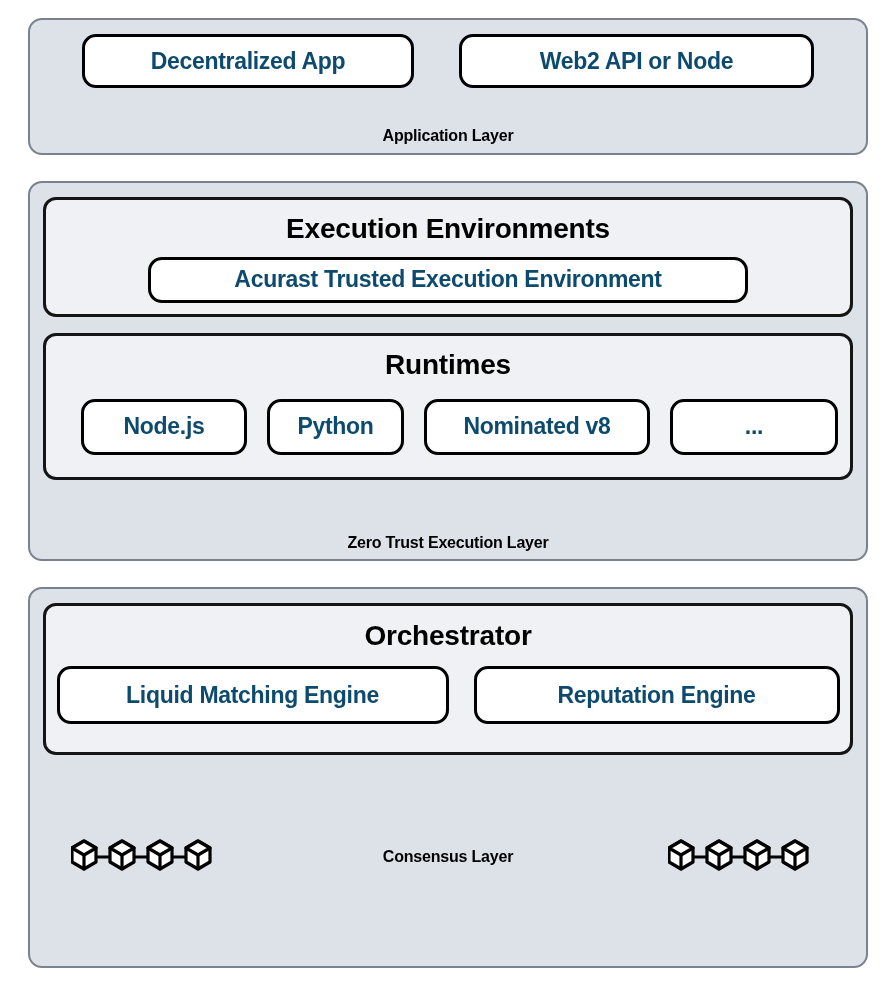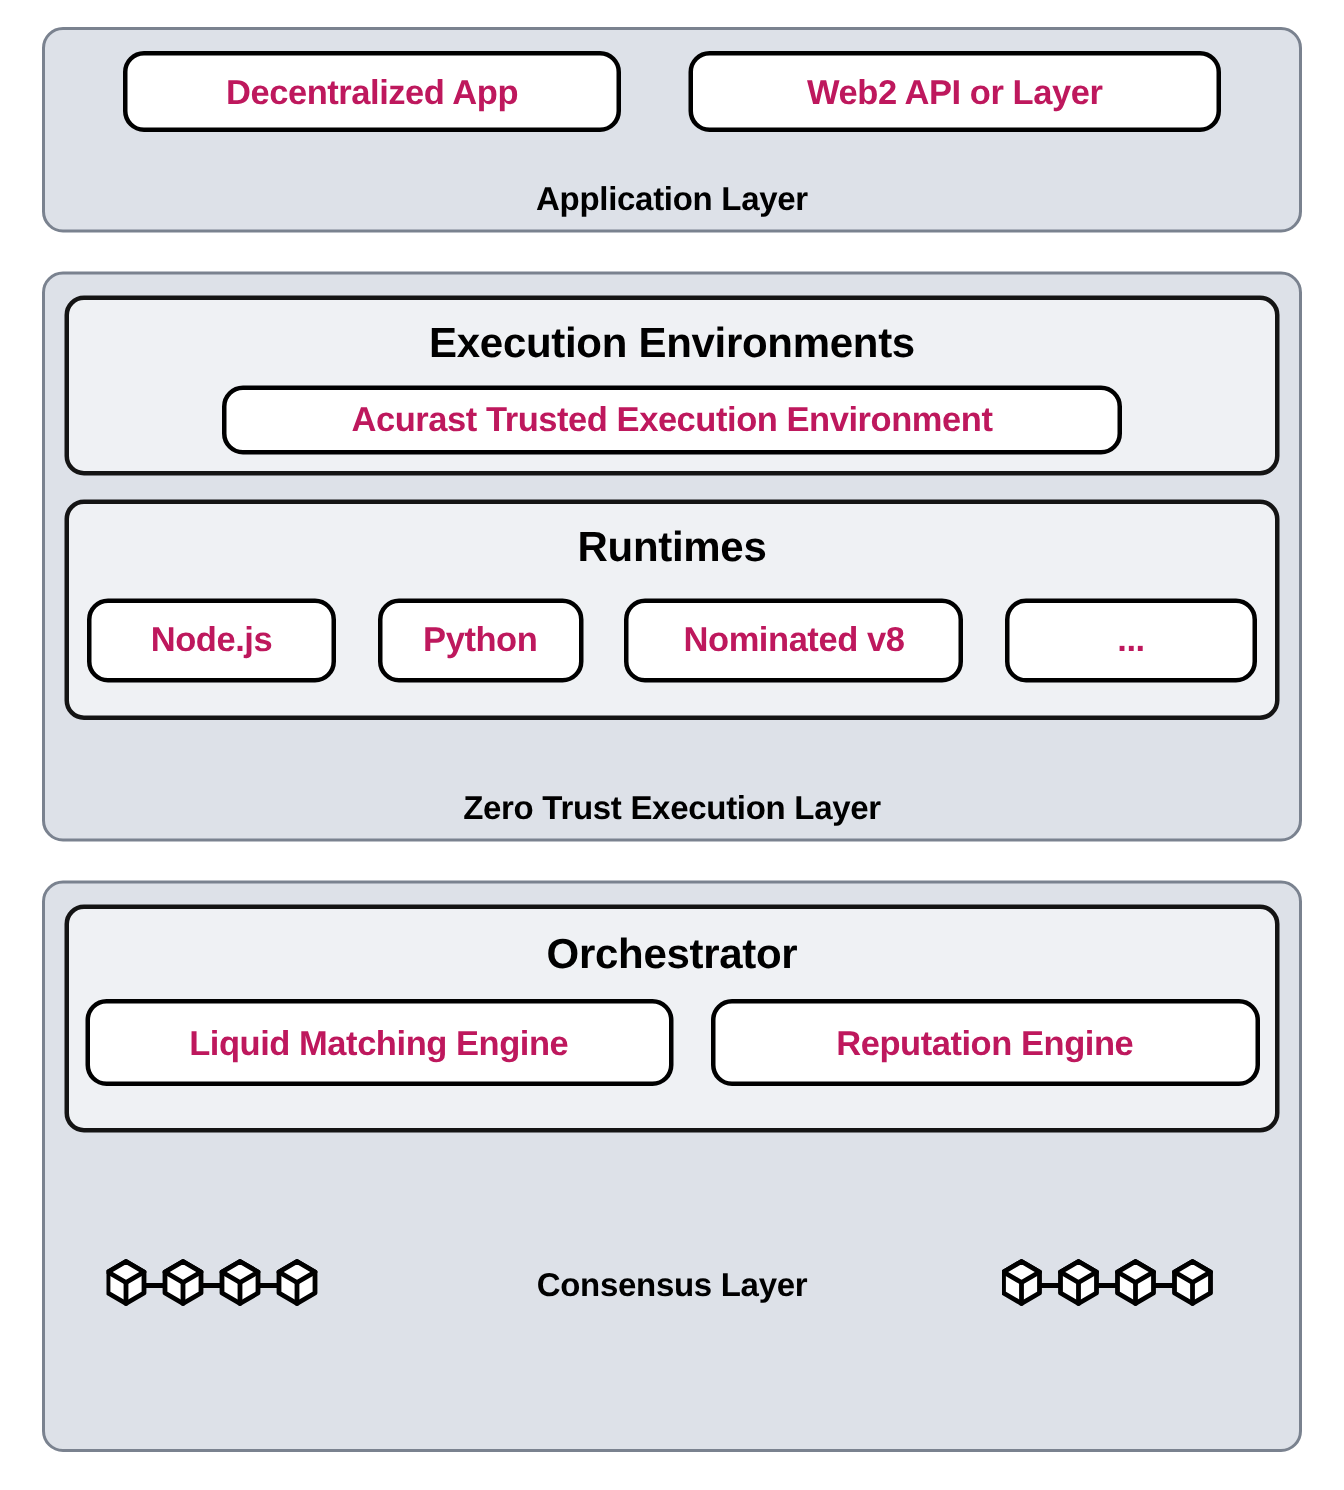--- a/index.html
+++ b/index.html
@@ -30,21 +30,21 @@
     background: #dde1e8;
     border: 2px solid #7a828f;
     border-radius: 14px;
     box-sizing: border-box;
     padding: 12px 13px 10px 13px;
     display: flex;
     flex-direction: column;
   }
   .layer-title {
     text-align: center;
-    font-size: 22px;
+    font-size: 16px;
     font-weight: bold;
     color: #000000;
     letter-spacing: -0.2px;
     line-height: 1.1;
   }
 
   
   .panel {
     background: #eff1f4;
     border: 3px solid #141414;
@@ -67,21 +67,21 @@
   .pill {
     background: #ffffff;
     border: 3px solid #000000;
     border-radius: 14px;
     box-sizing: border-box;
     display: flex;
     align-items: center;
     justify-content: center;
     font-size: 23px;
     font-weight: bold;
-    color: #be185d;
+    color: #0c4a6e;
     letter-spacing: -0.3px;
     text-align: center;
     white-space: nowrap;
   }
 
   
   .app-layer {
     height: 137px;
     padding: 14px 13px 8px 13px;
     justify-content: space-between;
@@ -114,21 +114,21 @@
   .tee-pill { width: 600px; height: 46px; }
 
   .runtimes-panel {
     height: 147px;
     padding-top: 14px;
     justify-content: flex-start;
     gap: 18px;
   }
   .runtime-row {
     display: flex;
-    justify-content: space-between;
+    justify-content: flex-end;
     gap: 20px;
     width: 100%;
     padding: 0 12px;
     box-sizing: border-box;
   }
   .runtime-pill { height: 56px; }
   .runtime-pill.w0 { width: 166px; }
   .runtime-pill.w1 { width: 137px; }
   .runtime-pill.w2 { width: 226px; }
   .runtime-pill.w3 { width: 168px; }
@@ -186,21 +186,21 @@
   .chain-icon.right { right: 35px; }
 </style>
 </head>
 <body>
 
 <div id="diagram">
 
   <div class="layer app-layer">
     <div class="app-pill-row">
       <div class="pill app-pill">Decentralized App</div>
-      <div class="pill app-pill second">Web2 API or Layer</div>
+      <div class="pill app-pill second">Web2 API or Node</div>
     </div>
     <div class="layer-title">Application Layer</div>
   </div>
 
   <div class="layer ztel-layer">
     <div class="ztel-inner">
 
       <div class="panel exec-panel">
         <div class="panel-title">Execution Environments</div>
         <div class="pill tee-pill">Acurast Trusted Execution Environment</div>

